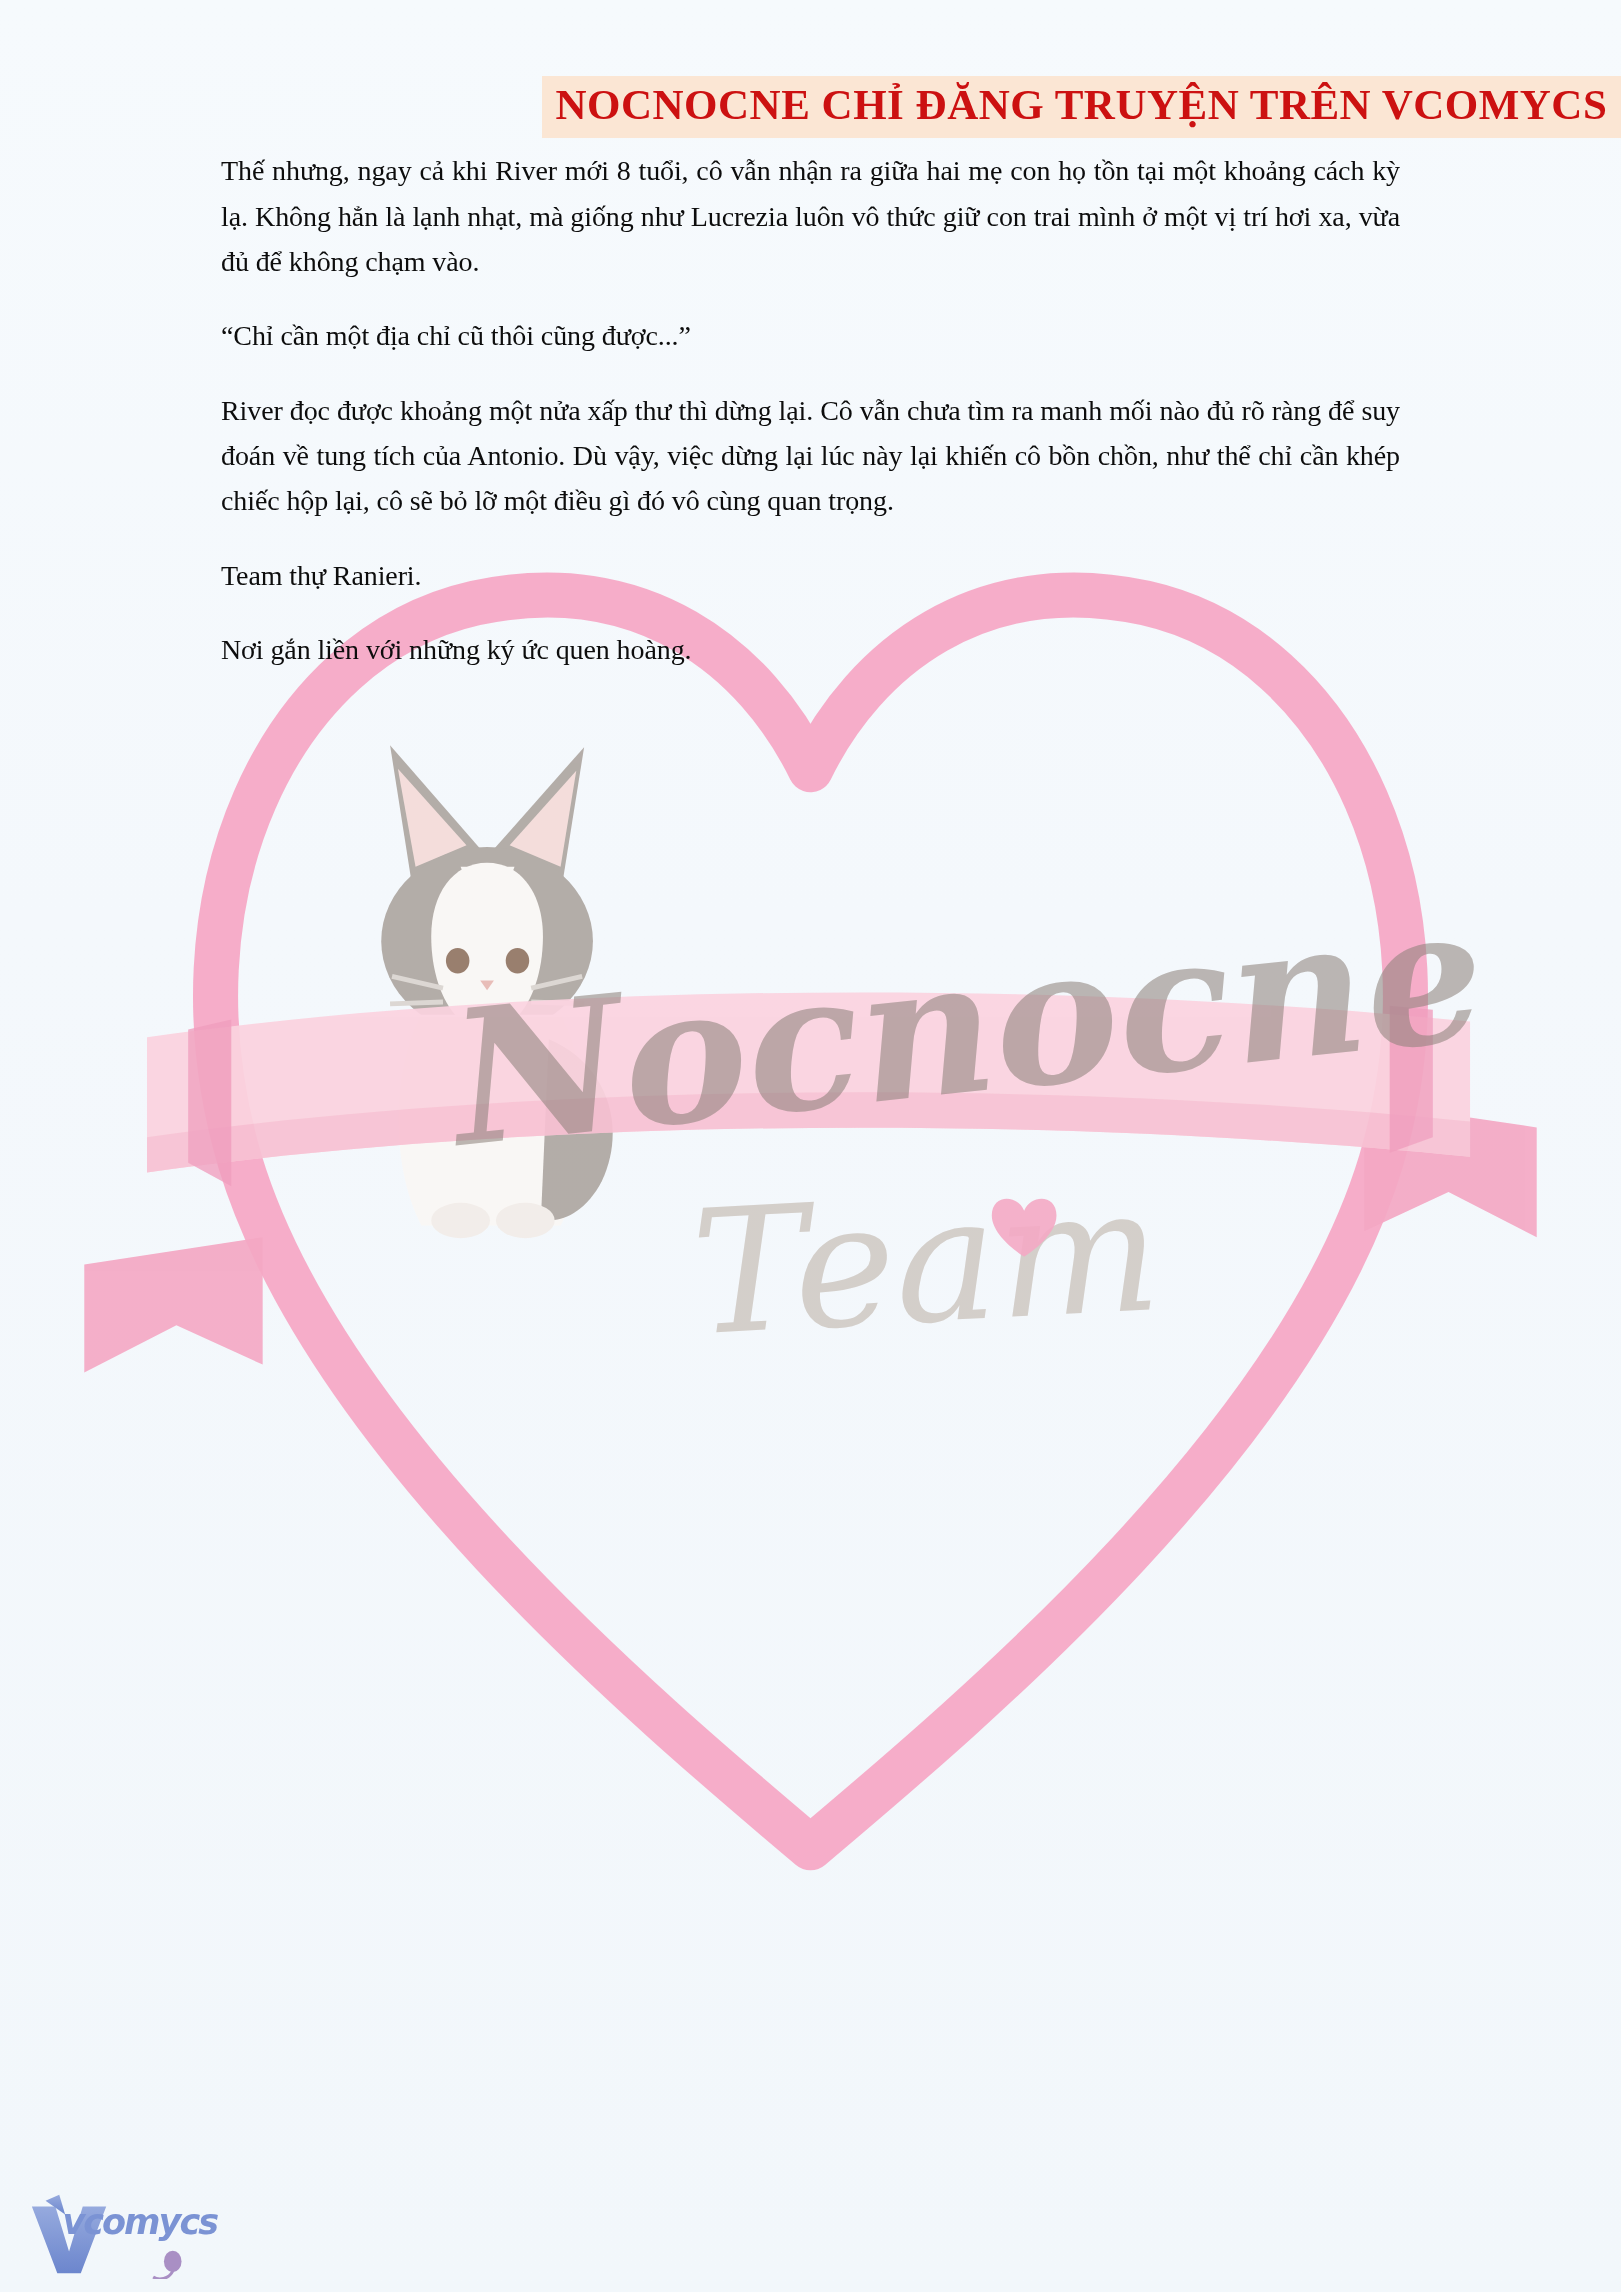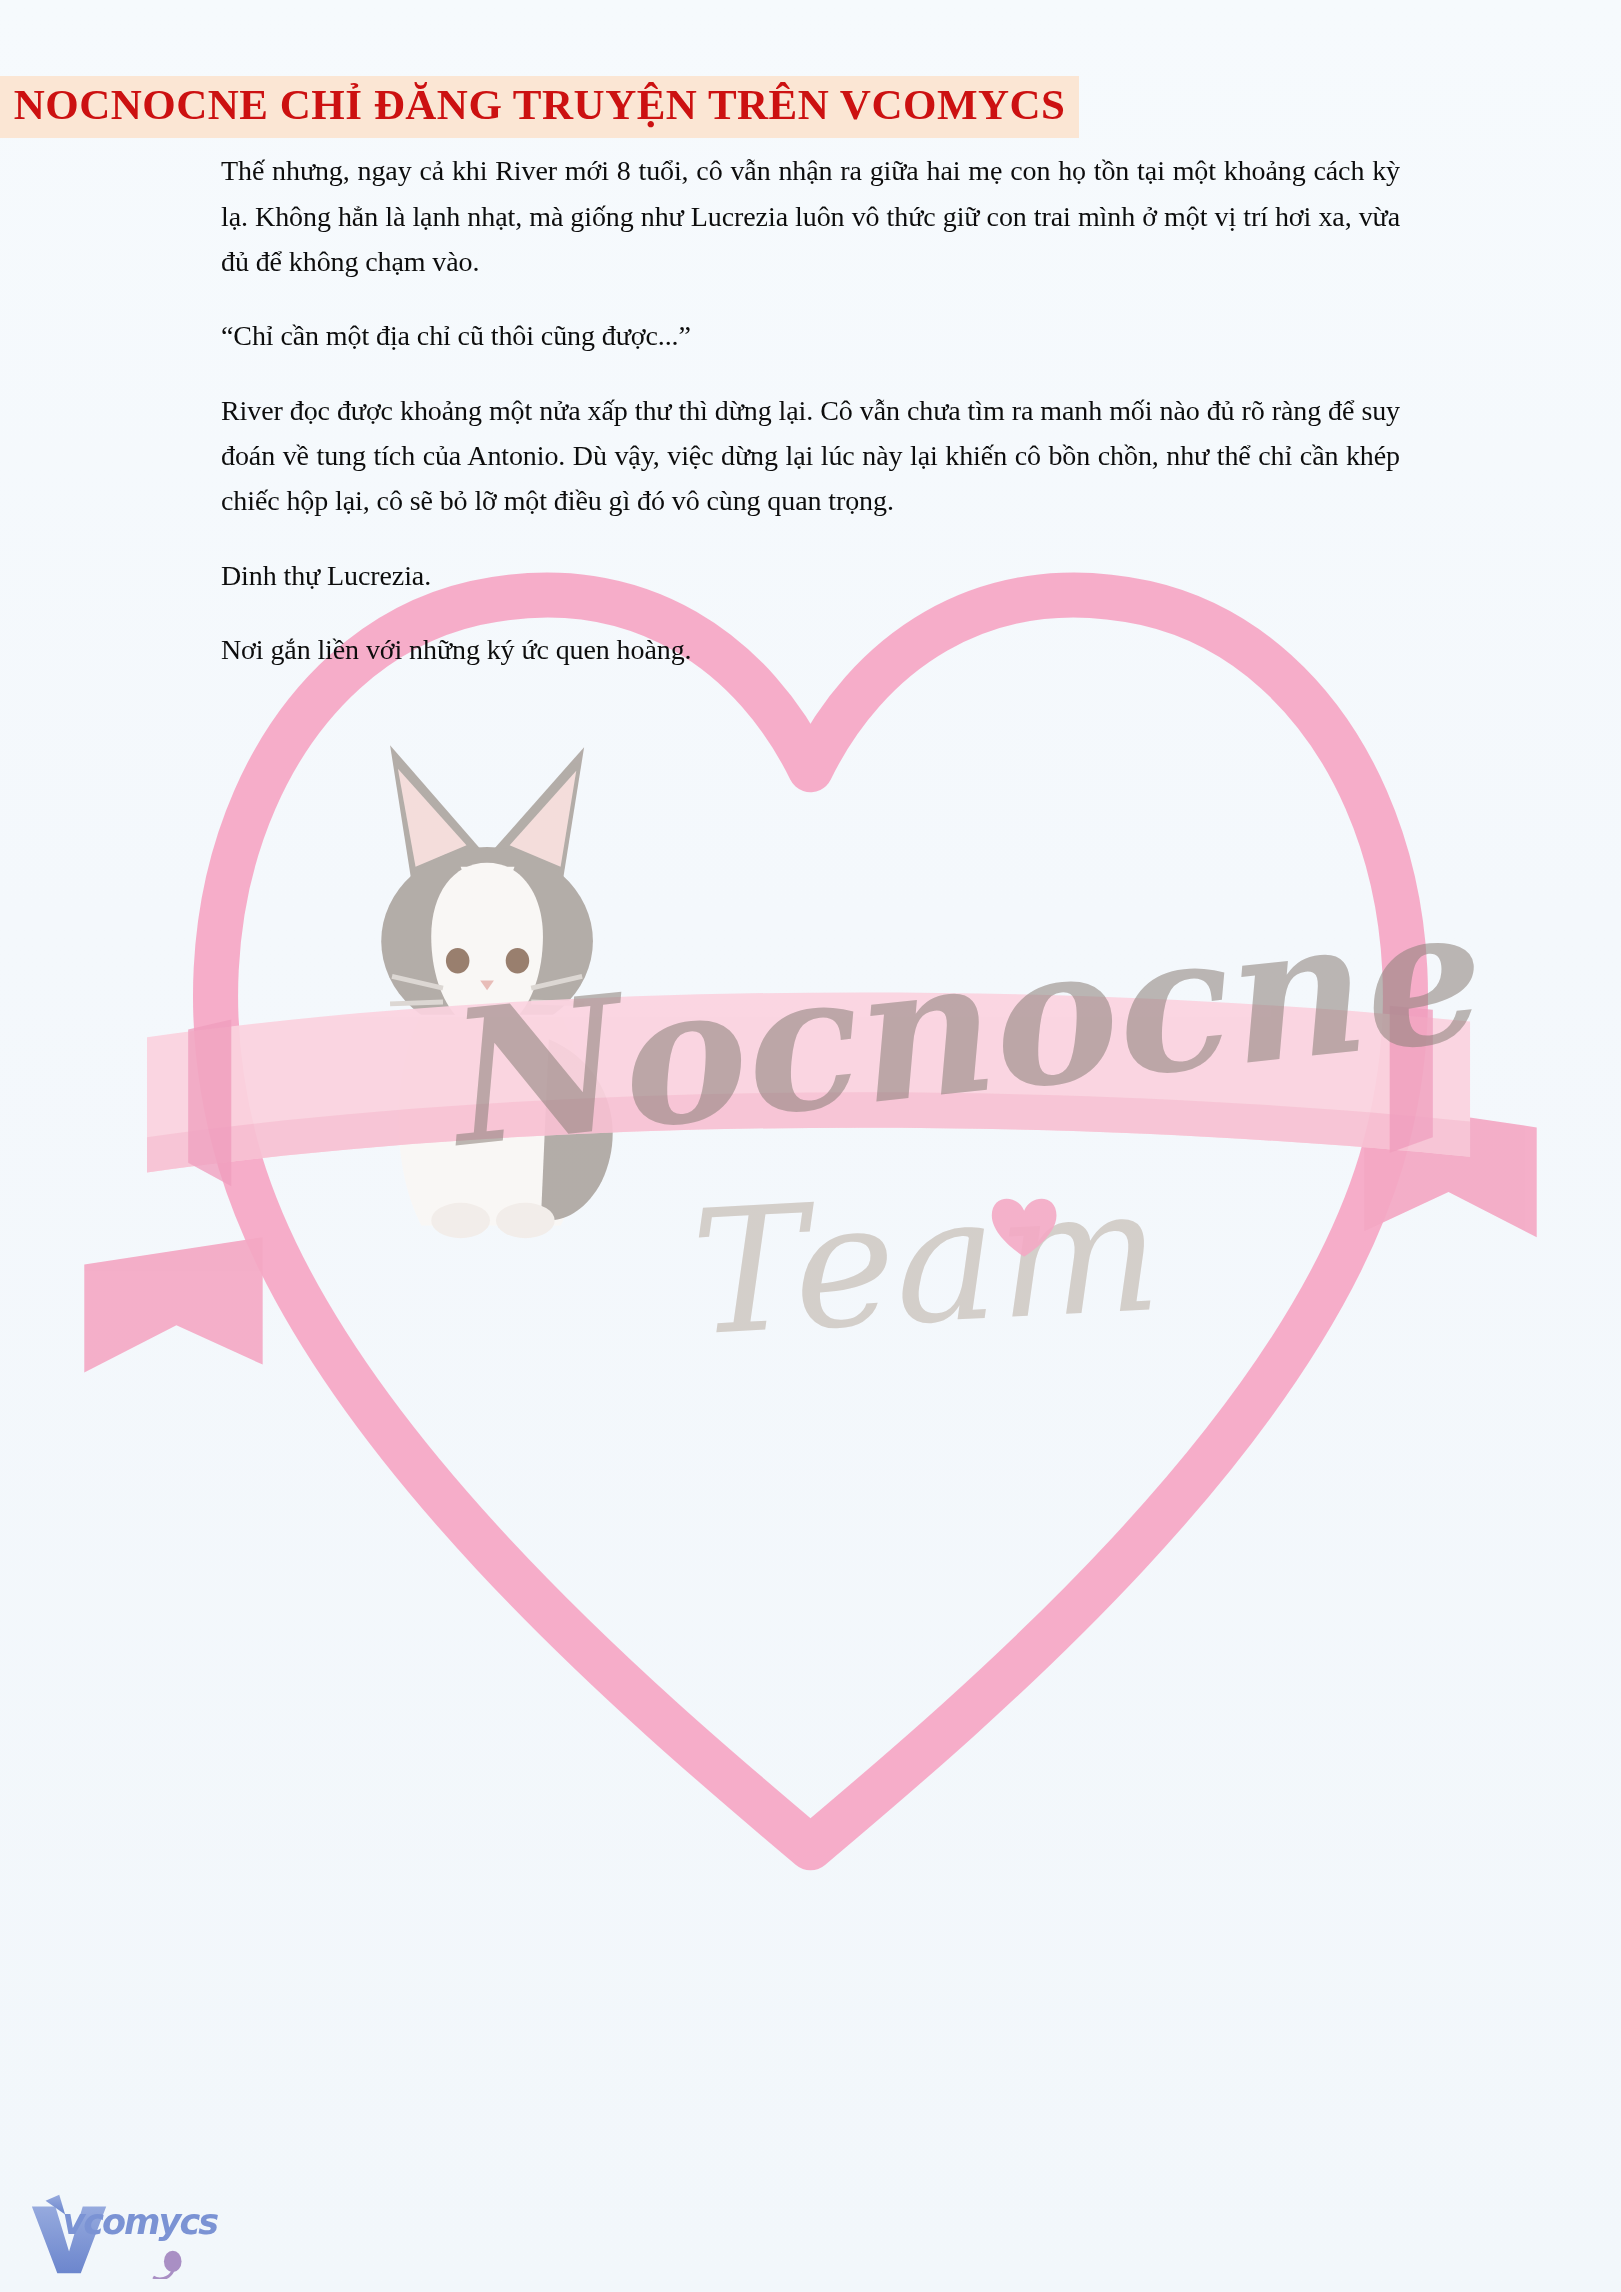--- a/index.html
+++ b/index.html
@@ -37,21 +37,21 @@
   
   .content {
     position: absolute;
     left: 0; top: 0;
     width: 1621px;
     z-index: 3;
     padding: 0;
   }
 
   .header-wrap {
-    text-align: left;
+    text-align: right;
     padding-top: 76px;
     padding-bottom: 9.8px;
   }
   .header-title {
     display: inline-block;
     color: #cc1111;
     background: #fbe6d4;
     font-size: 43px;
     font-weight: bold;
     letter-spacing: 0.5px;
@@ -195,21 +195,21 @@
 <div class="content">
 
   <div class="header-wrap">
     <span class="header-title">NOCNOCNE CHỈ ĐĂNG TRUYỆN TRÊN VCOMYCS</span>
   </div>
 
   <div class="body-col">
     <p class="para">Thế nhưng, ngay cả khi River mới 8 tuổi, cô vẫn nhận ra giữa hai mẹ con họ tồn tại một khoảng cách kỳ lạ. Không hẳn là lạnh nhạt, mà giống như Lucrezia luôn vô thức giữ con trai mình ở một vị trí hơi xa, vừa đủ để không chạm vào.</p>
     <p class="para">“Chỉ cần một địa chỉ cũ thôi cũng được...”</p>
     <p class="para">River đọc được khoảng một nửa xấp thư thì dừng lại. Cô vẫn chưa tìm ra manh mối nào đủ rõ ràng để suy đoán về tung tích của Antonio. Dù vậy, việc dừng lại lúc này lại khiến cô bồn chồn, như thể chỉ cần khép chiếc hộp lại, cô sẽ bỏ lỡ một điều gì đó vô cùng quan trọng.</p>
-    <p class="para">Dinh thự Lucrezia.</p>
+    <p class="para">Team thự Ranieri.</p>
     <p class="para">Nơi gắn liền với những ký ức quen hoàng.</p>
   </div>
 
 </div>
 
 <div class="footer-logo">
   <svg width="225" height="90" viewBox="0 0 230 92" xmlns="http://www.w3.org/2000/svg">
     <defs>
       <linearGradient id="lg" x1="0" y1="0" x2="0" y2="1">
         <stop offset="0%" stop-color="#96aade"></stop>

